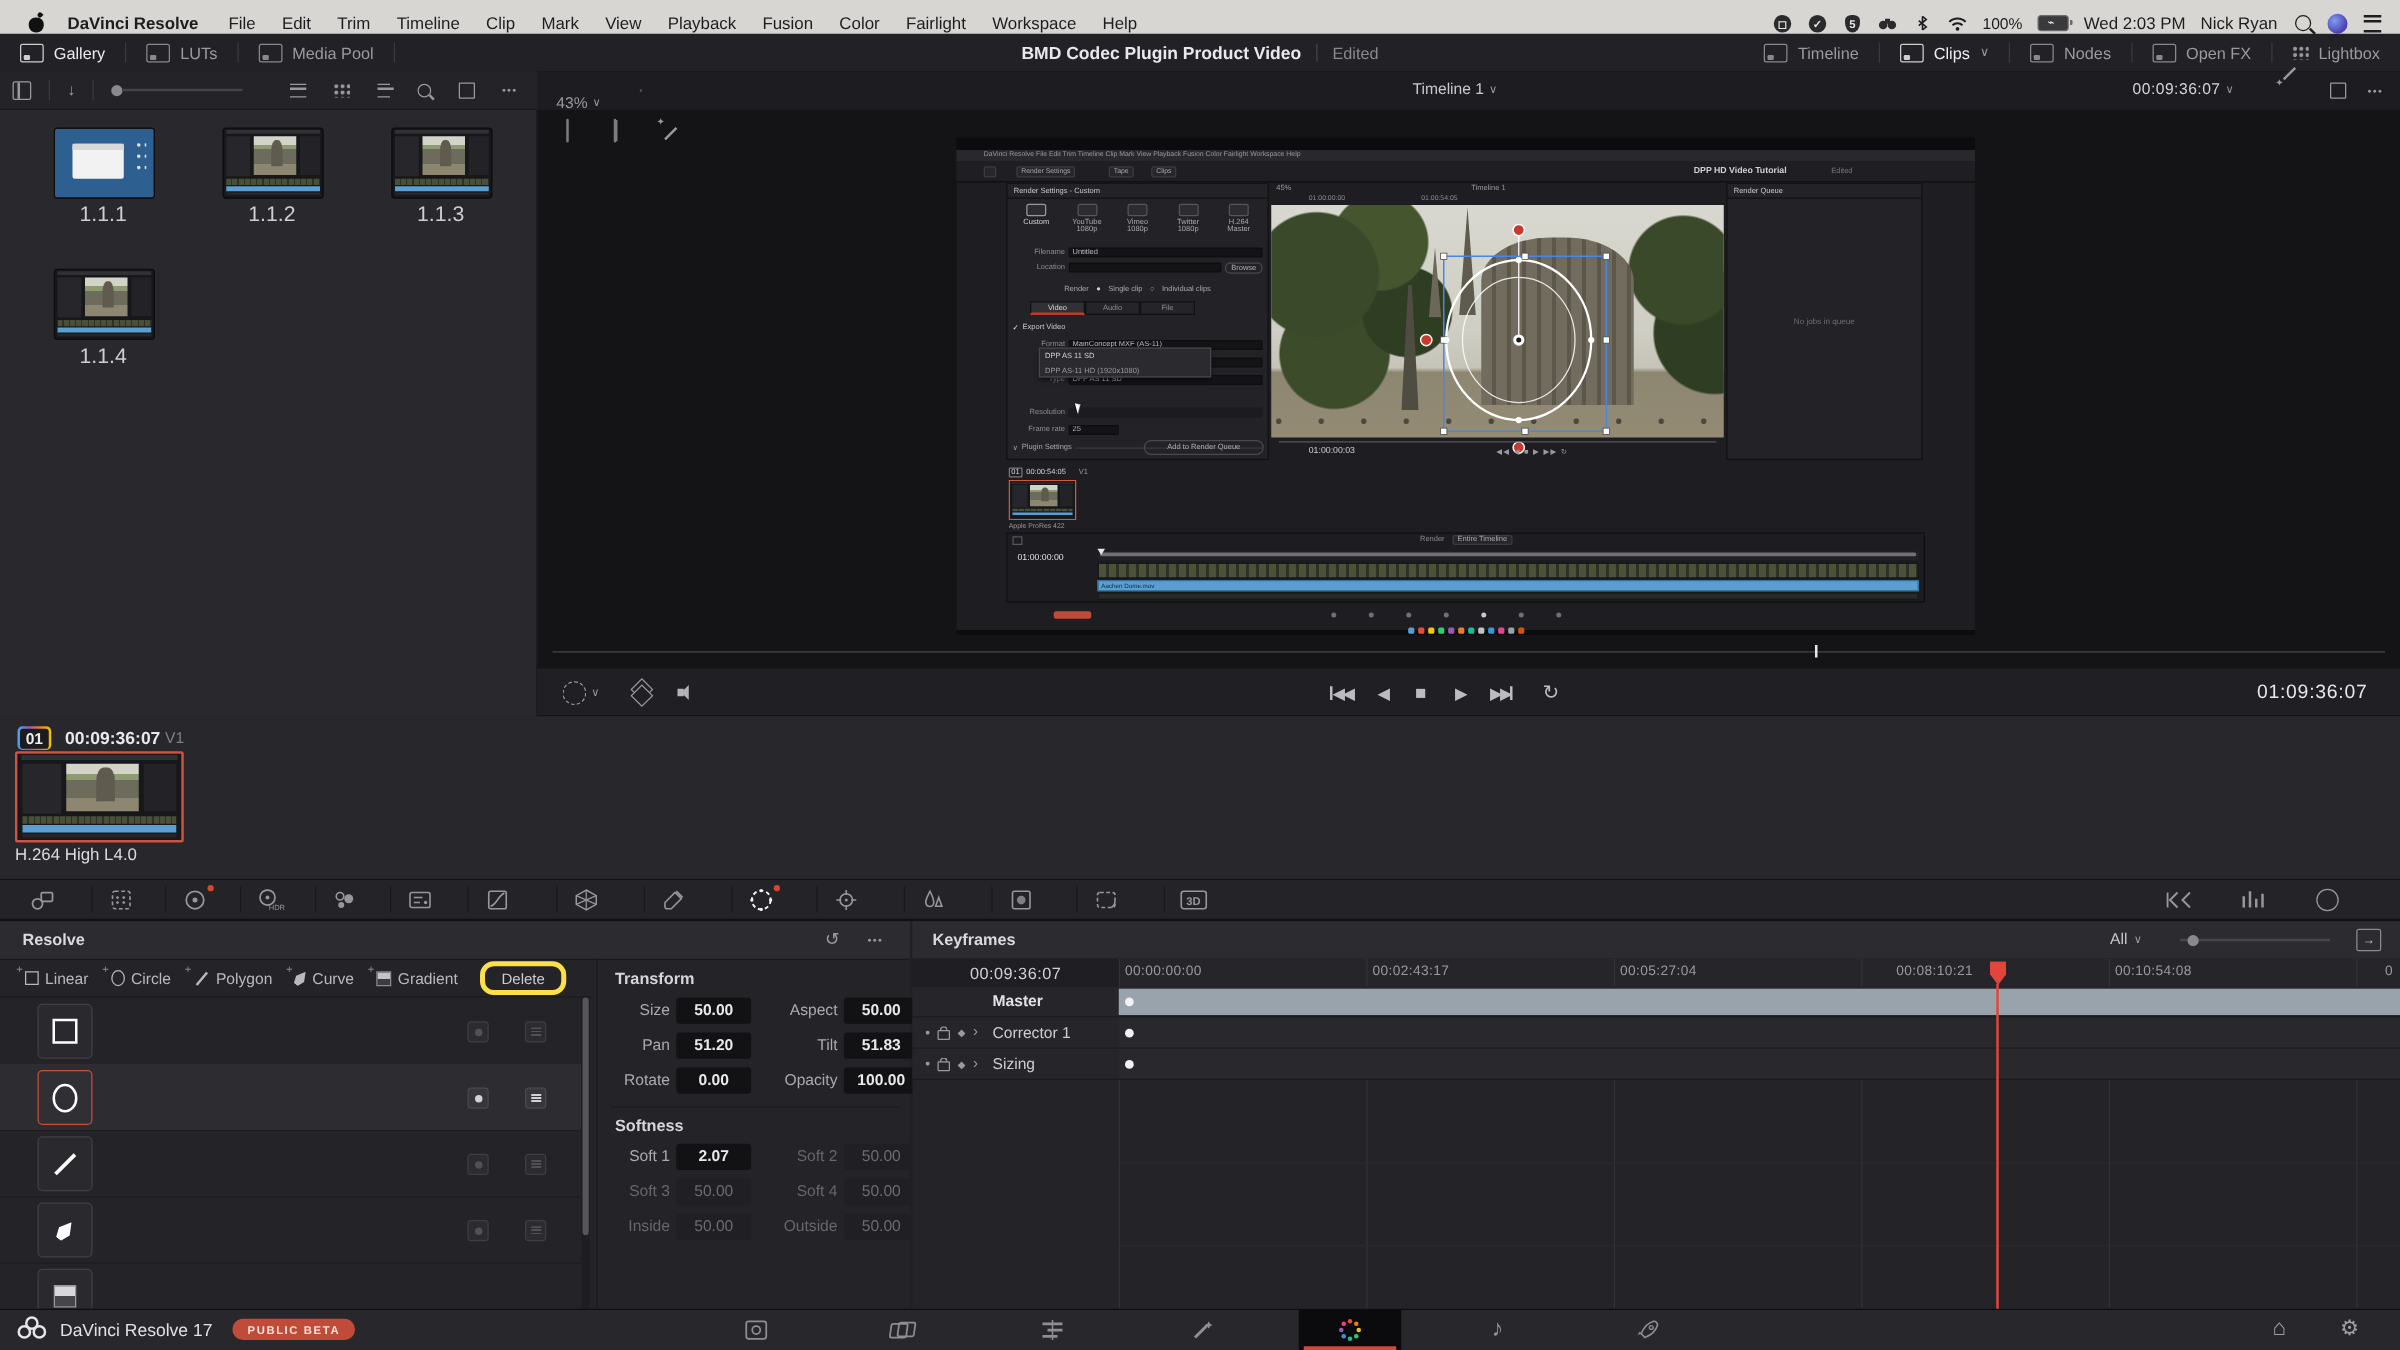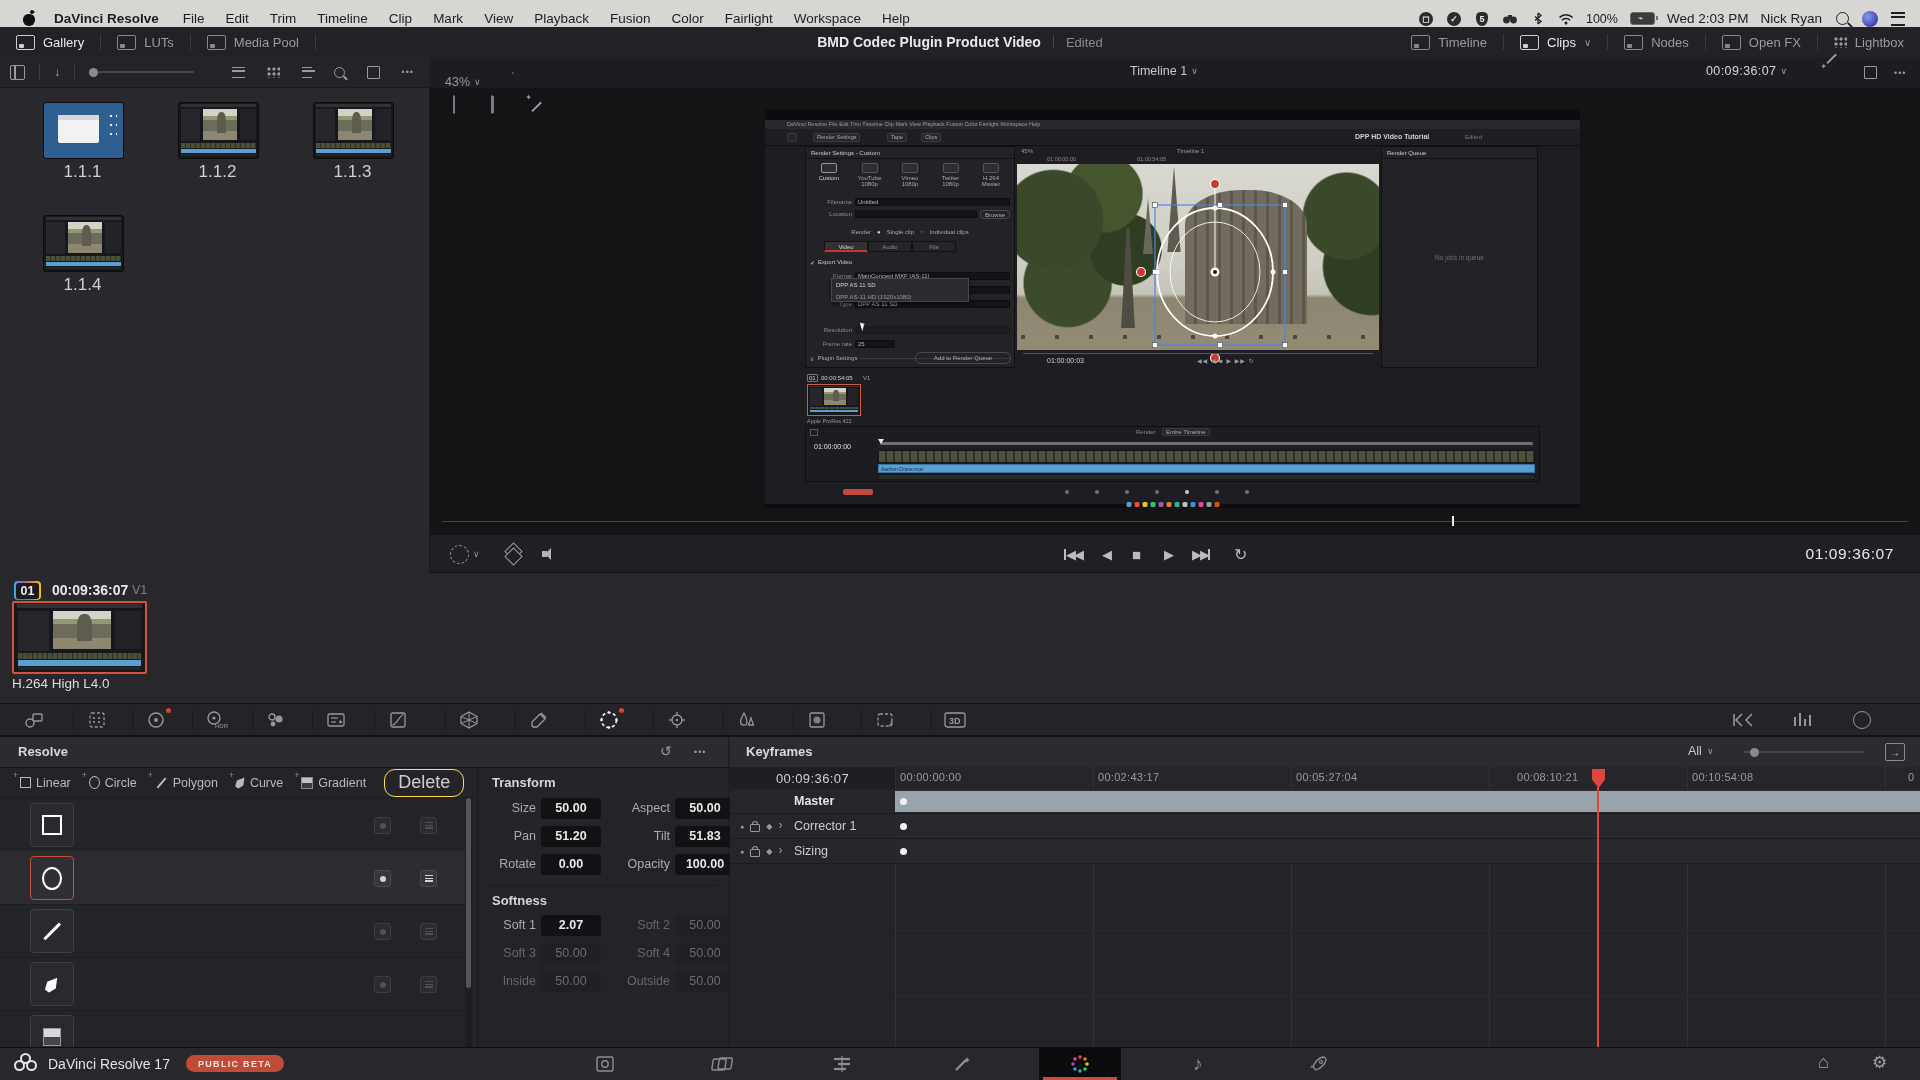--- a/index.html
+++ b/index.html
@@ -192,21 +192,21 @@
   .wp-hd{position:absolute;left:0;top:0;width:100%;height:30px;background:#2b2b30;border-bottom:1px solid #18181b;}
   .wp-hd .ttl{position:absolute;left:18px;top:7px;font-size:13px;font-weight:bold;color:#dadade;}
   .wp-tools{position:absolute;left:0;top:31px;width:473px;height:30px;border-bottom:1px solid #1b1b1e;display:flex;align-items:center;gap:18px;padding-left:20px;box-sizing:border-box;font-size:12.5px;color:#b9b9bd;}
   .tool{display:flex;align-items:center;gap:5px;position:relative;}
   .tool .plus{position:absolute;left:-7px;top:-6px;font-size:9px;color:#8a8a8e;}
   .g-sq{width:9px;height:9px;border:1.6px solid #b9b9bd;}
   .g-ci{width:9px;height:11px;border:1.6px solid #b9b9bd;border-radius:50%;}
   .g-ln{width:13px;height:2px;background:#b9b9bd;transform:rotate(-50deg);}
   .g-pen{width:9px;height:13px;background:#b9b9bd;clip-path:polygon(50% 0,95% 55%,70% 100%,30% 100%,5% 55%);transform:rotate(38deg);}
   .g-gr{width:10px;height:10px;border:1px solid #8a8a8e;background:linear-gradient(180deg,#c4c4c8 0 50%,#3c3c40 50%);}
-  .del-btn{margin-left:auto;margin-right:22px;border:1px solid #fde047;border-radius:11px;padding:2.5px 13px;color:#cdcdd1;font-size:18px;}
+  .del-btn{margin-left:auto;margin-right:22px;border:4px solid #fde047;border-radius:11px;padding:2.5px 13px;color:#cdcdd1;font-size:12px;}
   .wp-list{position:absolute;left:0;top:61px;width:465px;bottom:0;overflow:hidden;}
   .shrow{position:absolute;left:0;width:100%;height:53px;border-bottom:1px solid #1d1d20;}
   .shrow.sel{background:#2d2d31;}
   .shbox{position:absolute;left:30px;top:5px;width:42px;height:42px;background:#2a2a2e;border:1px solid #404044;border-radius:4px;display:flex;align-items:center;justify-content:center;}
   .shrow.sel .shbox{border-color:#c4503c;background:#303034;}
   .sh-sq{width:16px;height:16px;border:2.5px solid #fff;}
   .sh-ci{width:16px;height:19px;border:2.5px solid #fff;border-radius:50%;}
   .sh-ln{width:22px;height:2.5px;background:#fff;transform:rotate(-45deg);}
   .sh-pen{width:12px;height:17px;background:#fff;clip-path:polygon(50% 0,95% 55%,70% 100%,30% 100%,5% 55%);transform:rotate(38deg);}
   .sh-gr{width:16px;height:16px;border:1px solid #9a9a9e;background:linear-gradient(180deg,#d8d8dc 0 50%,#46464a 50%);}

